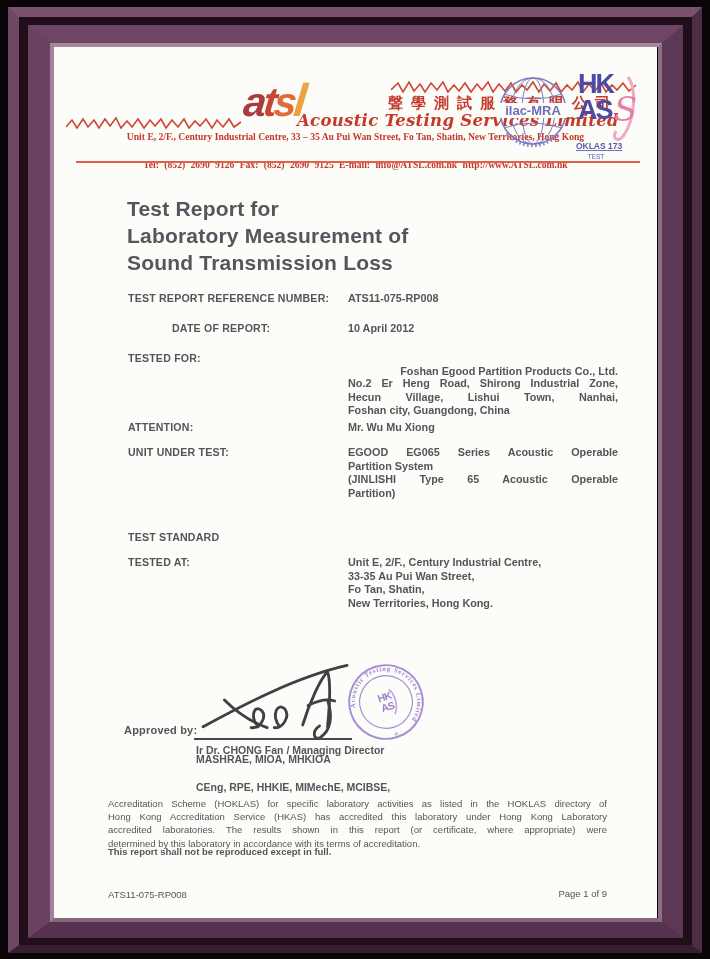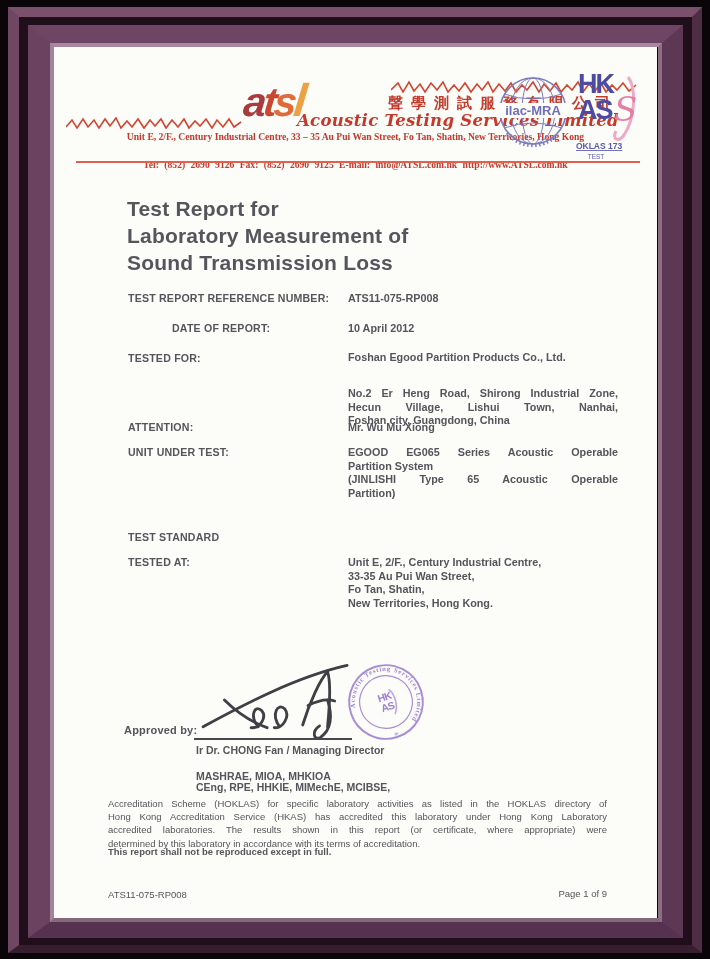--- a/index.html
+++ b/index.html
@@ -111,22 +111,22 @@
     <div>Sound Transmission Loss</div>
   </div>
 
   <div class="lbl" style="top:245px;">TEST REPORT REFERENCE NUMBER:</div>
   <div class="val nw" style="top:245px;">ATS11-075-RP008</div>
 
   <div class="lbl" style="top:275px;padding-left:44px;">DATE OF REPORT:</div>
   <div class="val nw" style="top:275px;">10 April 2012</div>
 
   <div class="lbl" style="top:305px;">TESTED FOR:</div>
-  <div class="val nw" style="top:304px;">Foshan Egood Partition Products Co., Ltd.</div>
-  <div class="val" style="top:340px;">
+  <div class="val nw" style="top:318px;text-align:right;">Foshan Egood Partition Products Co., Ltd.</div>
+  <div class="val" style="top:330px;">
     <div class="jl">No.2 Er Heng Road, Shirong Industrial Zone,</div>
     <div class="jl">Hecun Village, Lishui Town, Nanhai,</div>
     <div>Foshan city, Guangdong, China</div>
   </div>
 
   <div class="lbl" style="top:374px;">ATTENTION:</div>
   <div class="val nw" style="top:374px;">Mr. Wu Mu Xiong</div>
 
   <div class="lbl" style="top:399px;">UNIT UNDER TEST:</div>
   <div class="val" style="top:399px;">
@@ -171,21 +171,21 @@
       <textPath href="#stc" startOffset="2%">Acoustic Testing Services Limited</textPath>
     </text>
     <text x="50" y="95" text-anchor="middle" font-size="8" fill="#9b7ed0">✳</text>
     <text x="50" y="48" text-anchor="middle" font-size="13" font-weight="bold" fill="#8f72c8" letter-spacing="-1" font-family="Liberation Sans, sans-serif">HK</text>
     <text x="50" y="61" text-anchor="middle" font-size="13" font-weight="bold" fill="#8f72c8" letter-spacing="-1" font-family="Liberation Sans, sans-serif">AS</text>
     <path d="M58,36 C64,44 63,60 56,68" fill="none" stroke="#b59ae0" stroke-width="2"></path>
   </svg>
 
   <div class="approval-name" style="top:697px;">Ir Dr. CHONG Fan / Managing Director</div>
   <div class="approval-name" style="top:734px;">CEng, RPE, HHKIE, MIMechE, MCIBSE,</div>
-  <div class="approval-name" style="top:723px;">MASHRAE, MIOA, MHKIOA</div>
+  <div class="approval-name" style="top:706px;">MASHRAE, MIOA, MHKIOA</div>
 
   <div class="foot" style="top:750px;">
     <div class="jl">Accreditation Scheme (HOKLAS) for specific laboratory activities as listed in the HOKLAS directory of</div>
     <div class="jl">Hong Kong Accreditation Service (HKAS) has accredited this laboratory under Hong Kong Laboratory</div>
     <div class="jl">accredited laboratories. The results shown in this report (or certificate, where appropriate) were</div>
     <div>determined by this laboratory in accordance with its terms of accreditation.</div>
   </div>
   <div class="foot" style="top:798px;font-weight:bold;">This report shall not be reproduced except in full.</div>
   <div class="foot" style="top:841px;">ATS11-075-RP008</div>
   <div class="pageno" style="top:841px;">Page 1 of 9</div>

